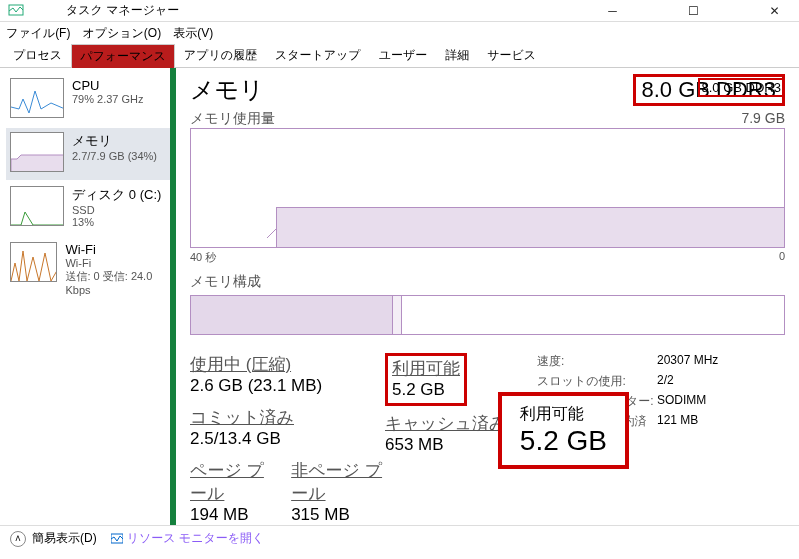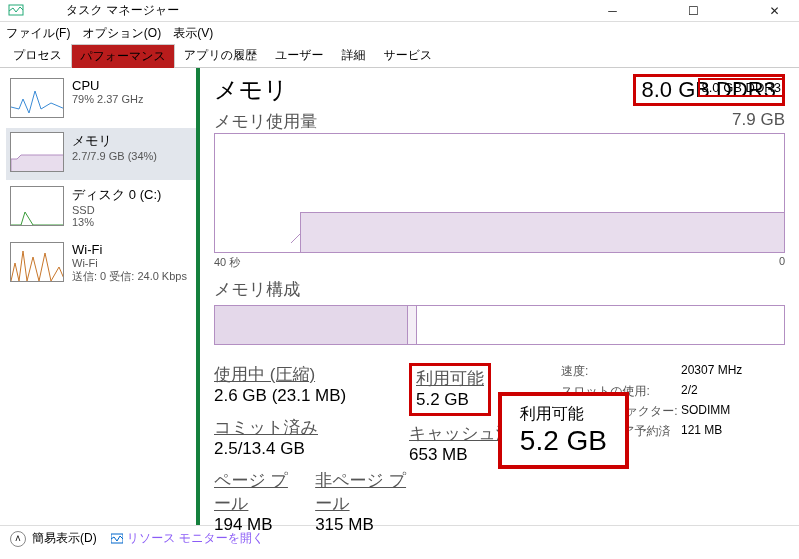--- a/index.html
+++ b/index.html
@@ -7,31 +7,31 @@
 .titlebar { height: 22px; display: flex; align-items: center; padding: 0 2px 0 8px; border-bottom: 1px solid #ddd; gap: 36px; }
 .title-icon { width: 16px; height: 16px; margin-right: 6px; }
 .title-text { flex: 1; font-size: 12px; }
 .winbtn { width: 45px; height: 29px; display: flex; align-items: center; justify-content: center; color: #222; }
 .menubar { height: 22px; display: flex; align-items: center; padding: 0 6px; font-size: 12px; }
 .menubar span { margin-right: 12px; }
 .tabs-row { height: 24px; display: flex; align-items: flex-end; padding: 0 4px; border-bottom: 1px solid #ccc; font-size: 12px; }
 .tab { padding: 3px 8px; border: 1px solid transparent; border-bottom: none; margin-right: 0; }
 .tab.active { border-color: #ccc; background: #b91c1c; position: relative; top: 1px; }
 .content { display: flex; height: 457px; }
-.sidebar { width: 200px; border-right: 4px solid #15803d; padding: 6px 0 0 6px; }
+.sidebar { width: 176px; border-right: 6px solid #15803d; padding: 6px 0 0 6px; }
 .side-item { display: flex; padding: 4px 4px 8px 4px; margin-bottom: 2px; }
 .side-item.selected { background: #e2e6ec; }
 .thumb { width: 54px; height: 40px; border: 1px solid #888; background: #fff; margin-right: 8px; position: relative; overflow: hidden; }
 .side-text .t1 { font-size: 13px; }
 .side-text .t2, .side-text .t3 { font-size: 11px; color: #555; }
 .main { flex: 1; padding: 6px 14px 0 14px; position: relative; }
 .main-head { display: flex; justify-content: space-between; align-items: flex-start; margin-bottom: 4px; }
 .main-title { font-size: 24px; font-weight: 400; }
 .mem-label-big { font-size: 22px; border: 3px solid #c00; padding: 0 6px; }
-.sub-label { font-size: 17px; color: #555; display: flex; justify-content: space-between; margin-top: 4px; }
+.sub-label { font-size: 14px; color: #555; display: flex; justify-content: space-between; margin-top: 4px; }
 .usage-chart { height: 120px; border: 1px solid #b38fc2; background: #fff; position: relative; }
 .usage-fill { position: absolute; left: 85px; right: 0; bottom: 0; height: 40px; background: rgba(179,143,194,0.3); border-top: 1px solid #b38fc2; border-left: 1px solid #b38fc2; }
 .usage-fill::before { content: ""; position: absolute; left: -10px; top: 10px; width: 10px; height: 30px; background: linear-gradient(135deg, transparent 48%, #b38fc2 49%, #b38fc2 51%, transparent 52%); }
 .axis-row { display: flex; justify-content: space-between; font-size: 11px; color: #555; margin-top: 2px; }
 .comp-chart { height: 40px; border: 1px solid #b38fc2; margin-top: 4px; display: flex; }
 .comp-a { width: 34%; background: rgba(179,143,194,0.35); border-right: 1px solid #b38fc2; }
 .comp-b { width: 1.5%; background: rgba(179,143,194,0.15); border-right: 1px solid #b38fc2; }
 .stats { display: flex; margin-top: 18px; }
 .stats-left { width: 195px; }
 .stats-mid { width: 130px; }
@@ -67,20 +67,21 @@
 <div class="menubar">
   <span>ファイル(F)</span>
   <span>オプション(O)</span>
   <span>表示(V)</span>
 </div>
 
 <div class="tabs-row">
   <div class="tab">プロセス</div>
   <div class="tab active">パフォーマンス</div>
   <div class="tab">アプリの履歴</div>
+  <div class="tab">スタートアップ</div>
   <div class="tab">ユーザー</div>
   <div class="tab">詳細</div>
   <div class="tab">サービス</div>
 </div>
 
 <div class="content">
   <div class="sidebar">
     <div class="side-item">
       <div class="thumb"><svg viewBox="0 0 54 40" width="54" height="40">
             <path d="M0 28 L8 30 L12 20 L18 34 L24 12 L30 30 L40 24 L54 30" fill="none" stroke="#3a8bd6"></path>

